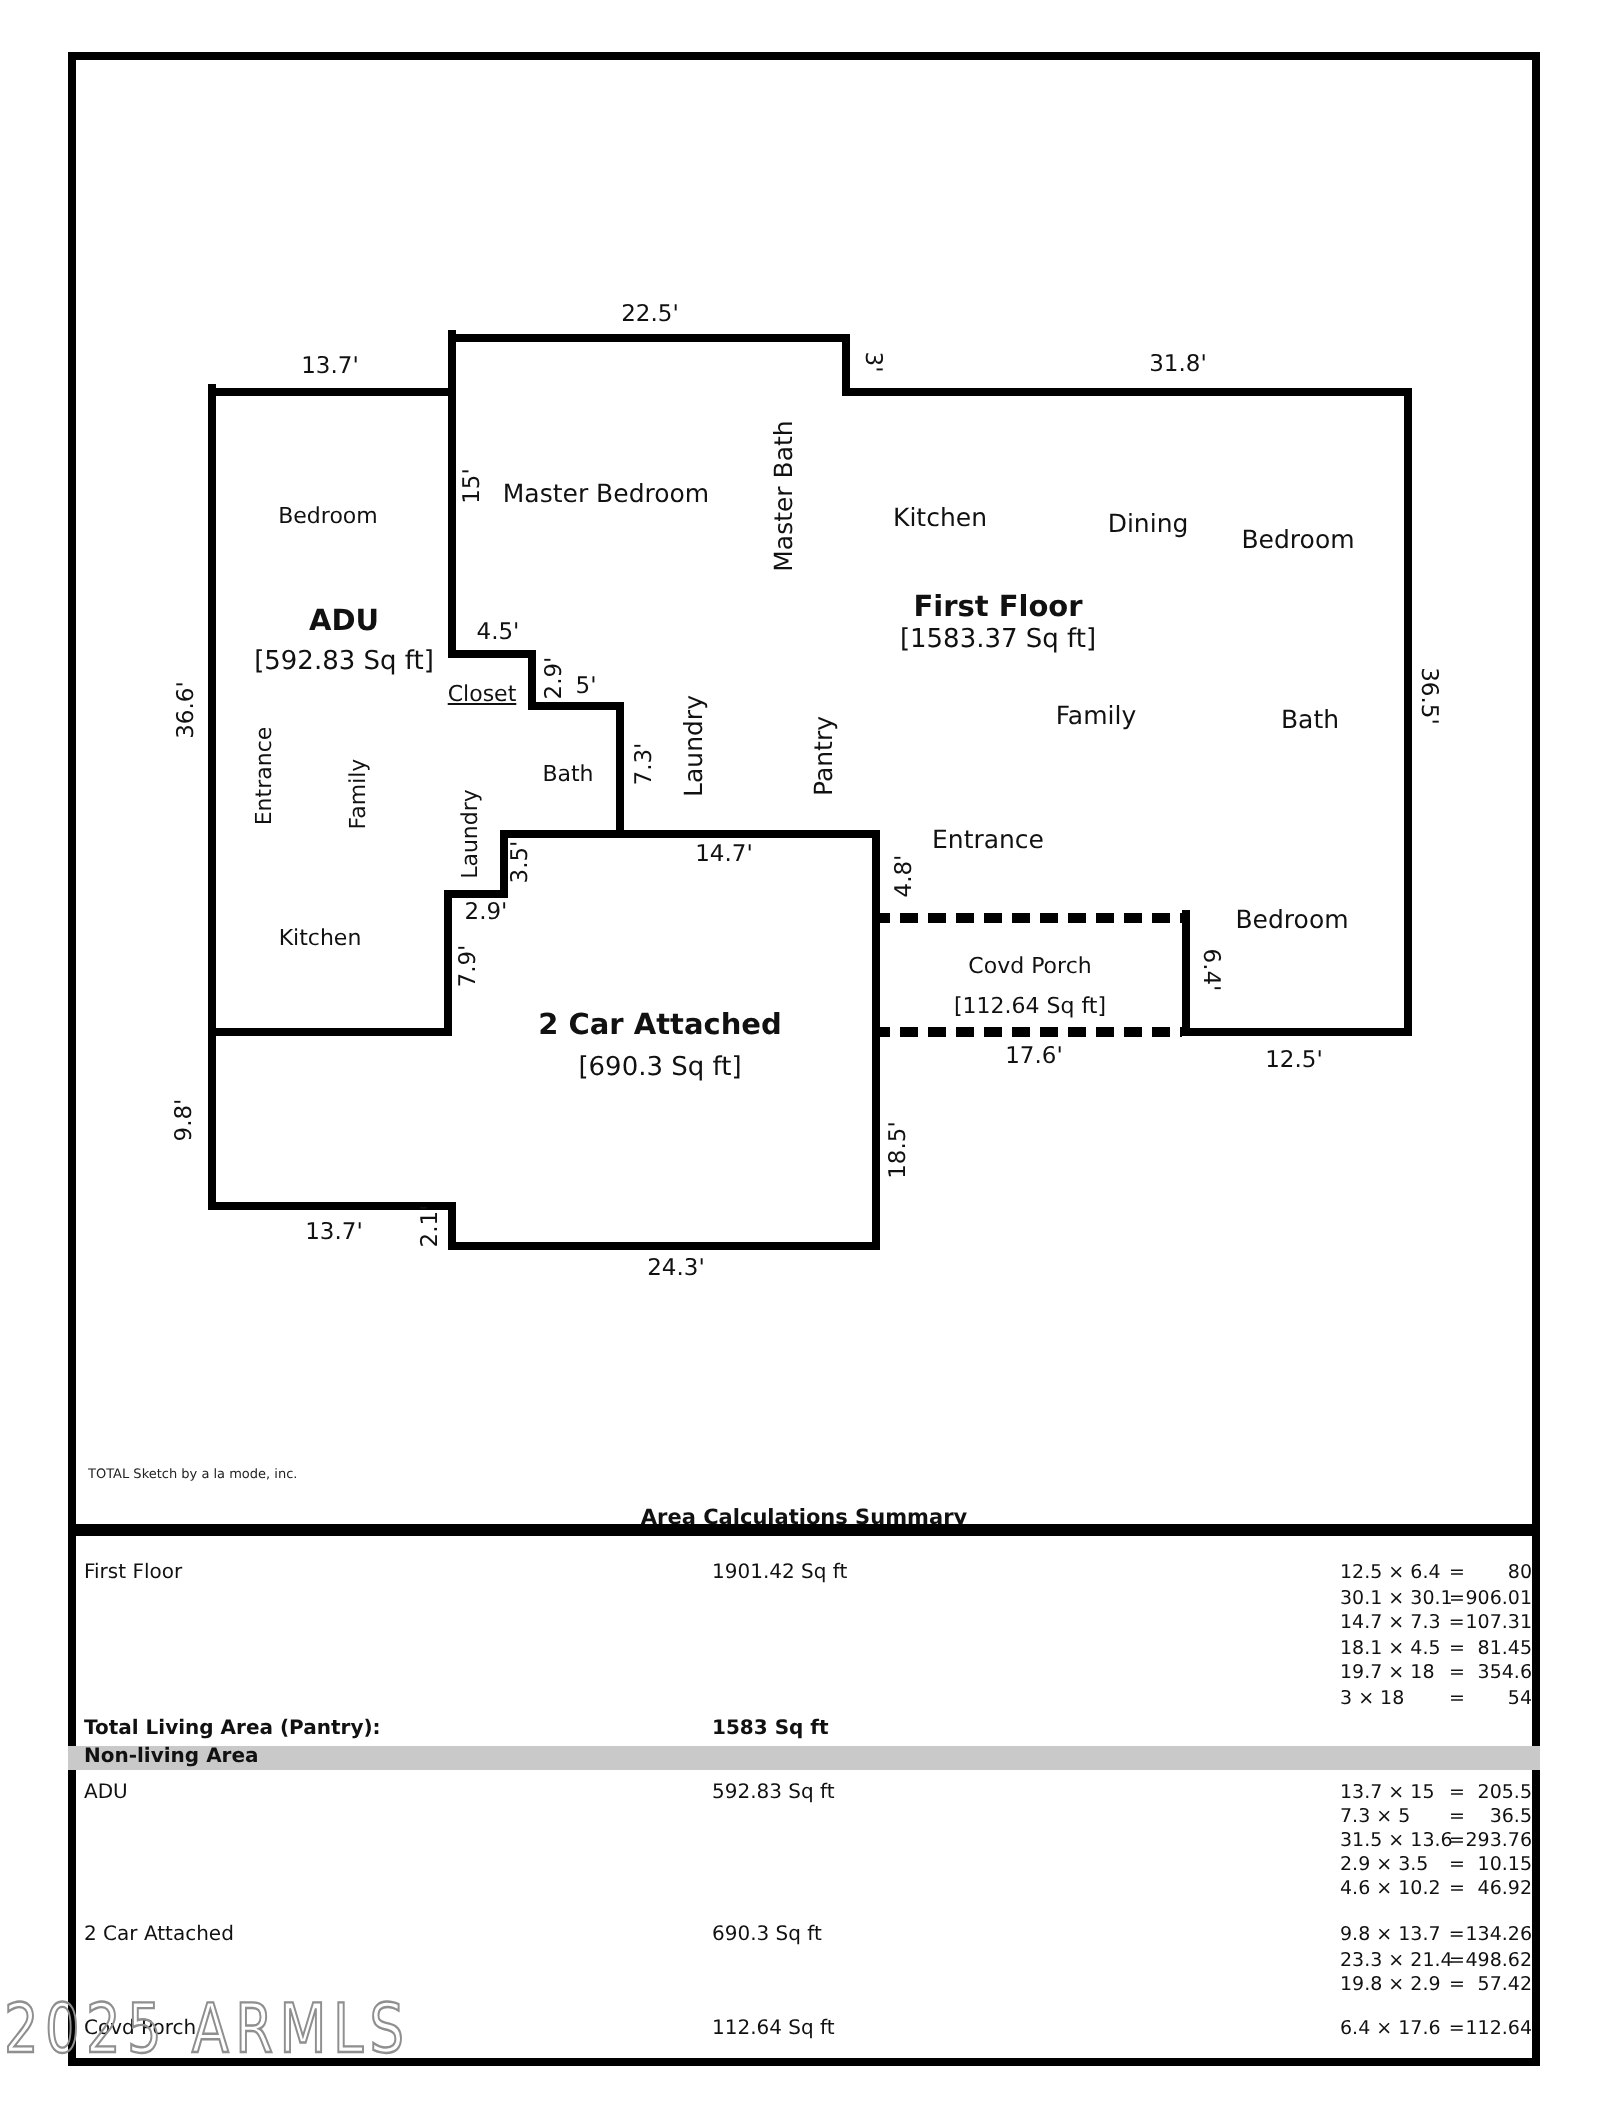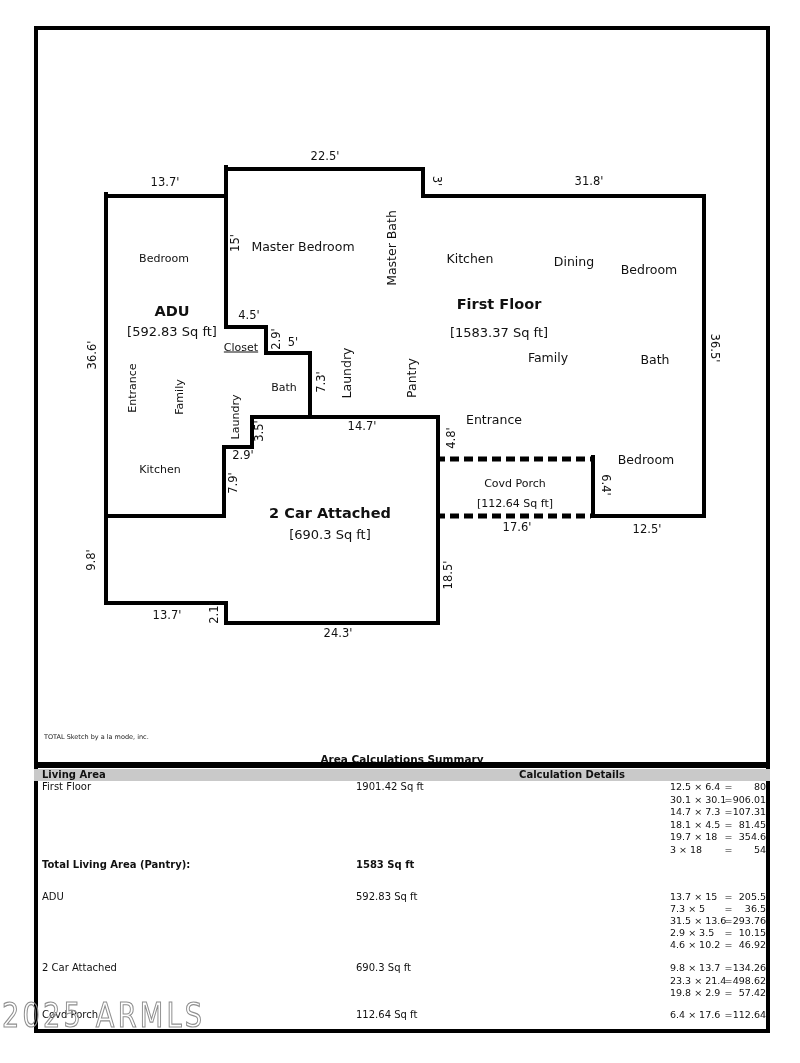--- a/index.html
+++ b/index.html
@@ -93,39 +93,35 @@
       <span class="lbl" style="left: 284px; top: 387px;">Bath</span>
       <span class="lbl rm90" style="left: 235px; top: 417px;">Laundry</span>
       <span class="lbl big" style="left: 303px; top: 247px;">Master Bedroom</span>
       <span class="lbl big rm90" style="left: 392px; top: 248px;">Master Bath</span>
       <span class="lbl big rm90" style="left: 347px; top: 373px;">Laundry</span>
       <span class="lbl big rm90" style="left: 412px; top: 378px;">Pantry</span>
       <span class="lbl big" style="left: 470px; top: 259px;">Kitchen</span>
       <span class="lbl big" style="left: 574px; top: 262px;">Dining</span>
       <span class="lbl big" style="left: 649px; top: 270px;">Bedroom</span>
       <span class="lbl title" style="left: 499px; top: 304px;">First Floor</span>
-      <span class="lbl sqft" style="left: 499px; top: 332px; text-align: right;">[1583.37 Sq ft]</span>
+      <span class="lbl sqft" style="left: 499px; top: 320px; text-align: right;">[1583.37 Sq ft]</span>
       <span class="lbl big" style="left: 548px; top: 358px;">Family</span>
       <span class="lbl big" style="left: 655px; top: 360px;">Bath</span>
       <span class="lbl big" style="left: 494px; top: 420px;">Entrance</span>
       <span class="lbl big" style="left: 646px; top: 460px;">Bedroom</span>
       <span class="lbl title" style="left: 330px; top: 513px;">2 Car Attached</span>
       <span class="lbl sqft" style="left: 330px; top: 534px;">[690.3 Sq ft]</span>
       <span class="lbl psm" style="left: 515px; top: 483px;">Covd Porch</span>
       <span class="lbl psm" style="left: 515px; top: 503px;">[112.64 Sq ft]</span>
     </div>
 
   <div class="abs" id="credit">TOTAL Sketch by a la mode, inc.</div>
   <div class="abs" id="summary-title">Area Calculations Summary</div>
   <div class="abs" id="thick-rule"></div>
 
-  <div class="abs band" id="band-living">
-    <span class="band-label">Living Area</span>
-    <span id="calc-details-header">Calculation Details</span>
-  </div>
 
   <div class="abs rowname" style="top:781px">First Floor</div>
   <div class="abs rowsqft" style="top:781px">1901.42 Sq ft</div>
   <div class="abs calcblock" id="calc-0" style="top: 781px; line-height: 12.6px;">
       <div class="cl">
         <span class="ce">12.5 × 6.4</span>
         <span class="cq">=</span>
         <span class="cv">80</span>
       </div>
       <div class="cl">
@@ -151,20 +147,23 @@
       <div class="cl">
         <span class="ce">3 × 18</span>
         <span class="cq">=</span>
         <span class="cv">54</span>
       </div>
     </div>
 
   <div class="abs rowname bold" style="top:859px">Total Living Area (Pantry):</div>
   <div class="abs rowsqft bold" style="top:859px">1583 Sq ft</div>
 
+  <div class="abs band" id="band-nonliving">
+    <span class="band-label">Non-living Area</span>
+  </div>
 
   <div class="abs rowname" style="top:891px">ADU</div>
   <div class="abs rowsqft" style="top:891px">592.83 Sq ft</div>
   <div class="abs calcblock" id="calc-1" style="top: 891px; line-height: 12.1px;">
       <div class="cl">
         <span class="ce">13.7 × 15</span>
         <span class="cq">=</span>
         <span class="cv">205.5</span>
       </div>
       <div class="cl">

